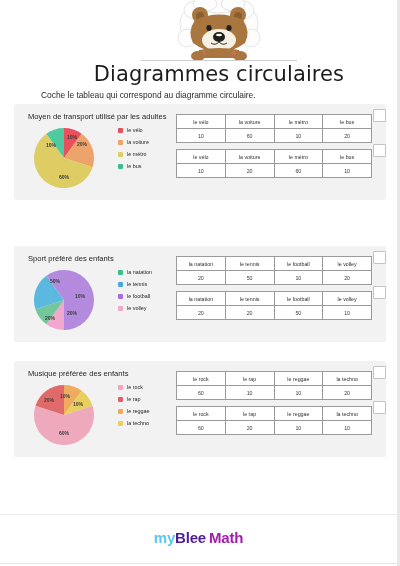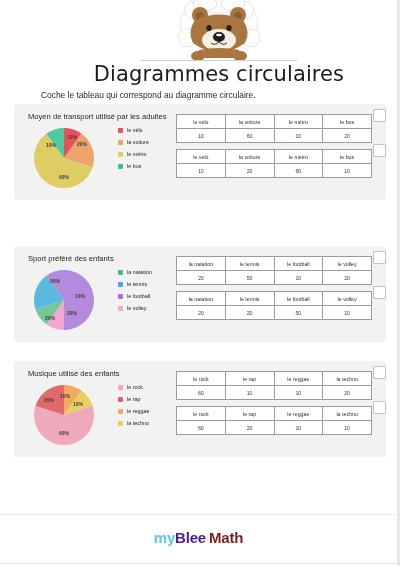--- a/index.html
+++ b/index.html
@@ -184,21 +184,21 @@
     position: absolute;
     left: 0; right: 0;
     top: 14px;
     text-align: center;
     font-size: 15px;
     font-weight: bold;
     letter-spacing: -0.2px;
   }
   .brand .my  { color: #5bc8f0; text-align: right; }
   .brand .blee{ color: #4c1d95; }
-  .brand .math{ color: #7f1d1d; margin-left: 3px; }
+  .brand .math{ color: #a21caf; margin-left: 3px; }
   .footer-rule {
     position: absolute;
     left: 0; right: 0;
     bottom: 3px;
     height: 1px;
     background: #e6e6e6;
   }
 </style>
 </head>
 <body>
@@ -410,21 +410,21 @@
             <td>10</td>
           </tr>
         </tbody>
           </table>
         <span class="checkbox"></span>
       </div>
     </div>
   </div>
 
   <div class="exercise" id="ex3">
-    <div class="ex-title">Musique utilisé des enfants</div>
+    <div class="ex-title">Musique préférée des enfants</div>
 
     <div class="pie-wrap">
       <svg class="pie-svg" width="96" height="74" viewBox="0 0 96 74">
         <g transform="translate(44,38)">
 
           <path d="M0 0 L0 -30 A30 30 0 0 1 17.63 -24.27 Z" fill="#efab5e"></path>
 
           <path d="M0 0 L17.63 -24.27 A30 30 0 0 1 28.53 -9.27 Z" fill="#e8cf5e"></path>
 
           <path d="M0 0 L28.53 -9.27 A30 30 0 1 1 -28.53 -9.27 Z" fill="#efa9bc"></path>

